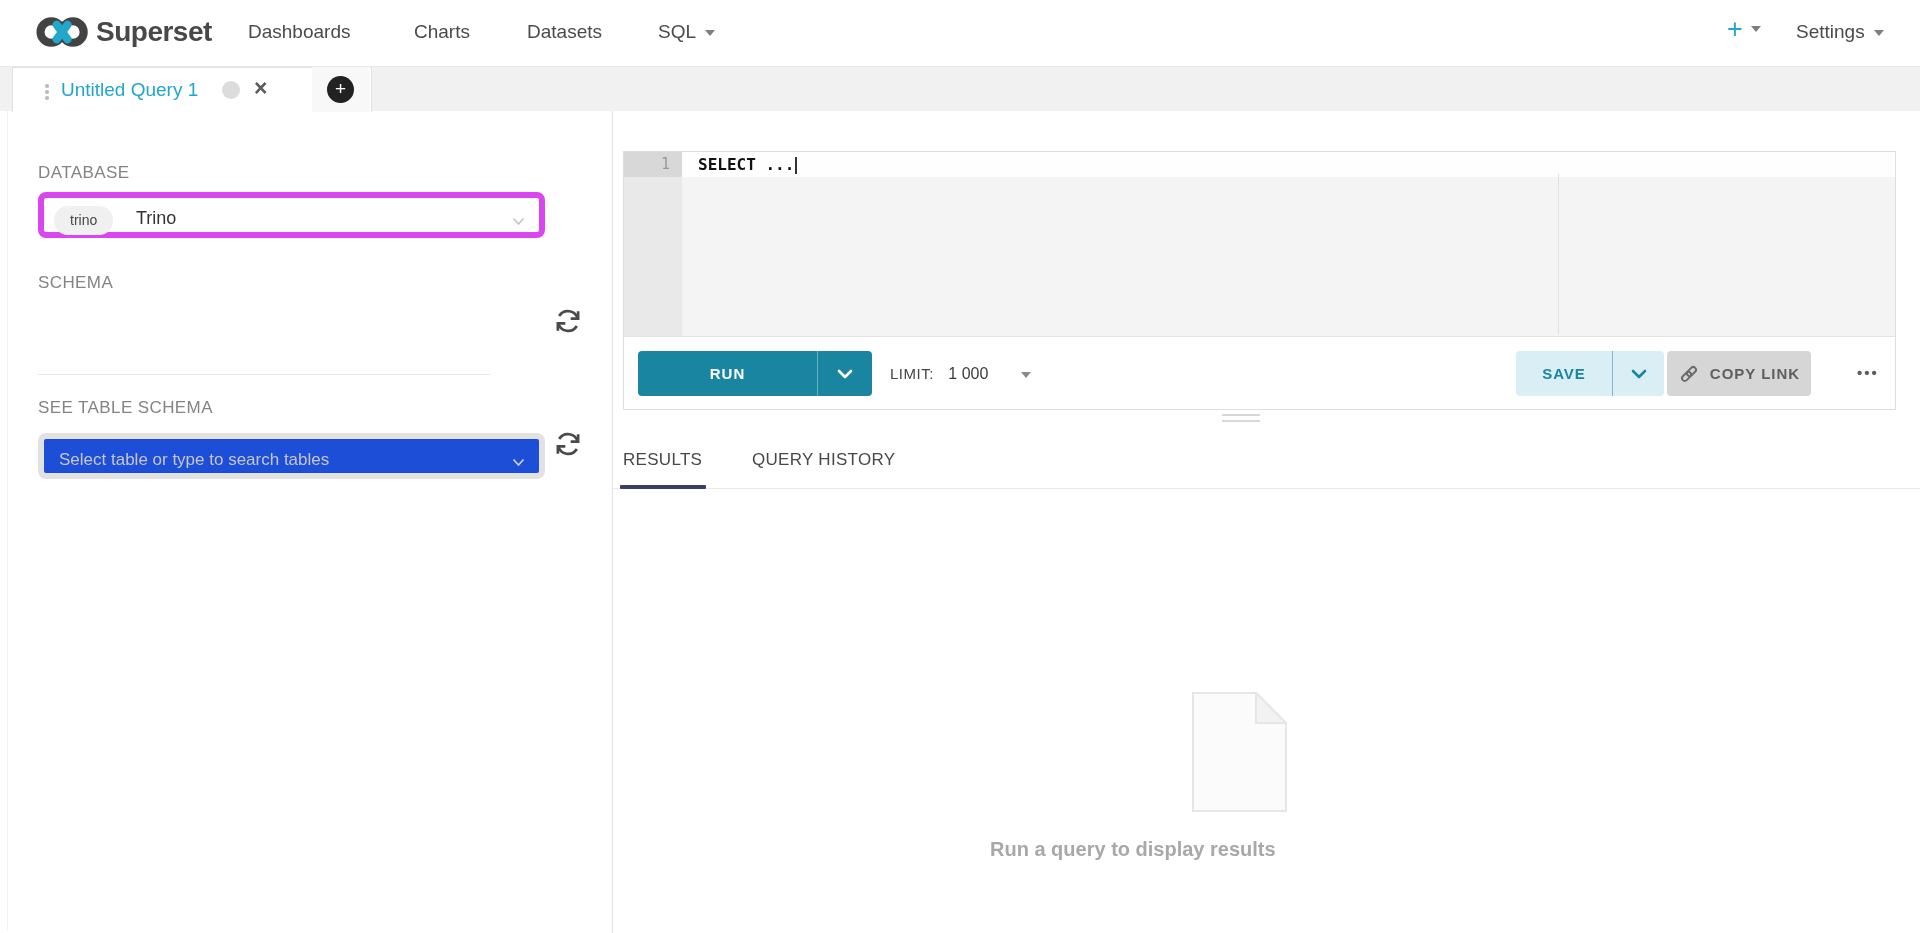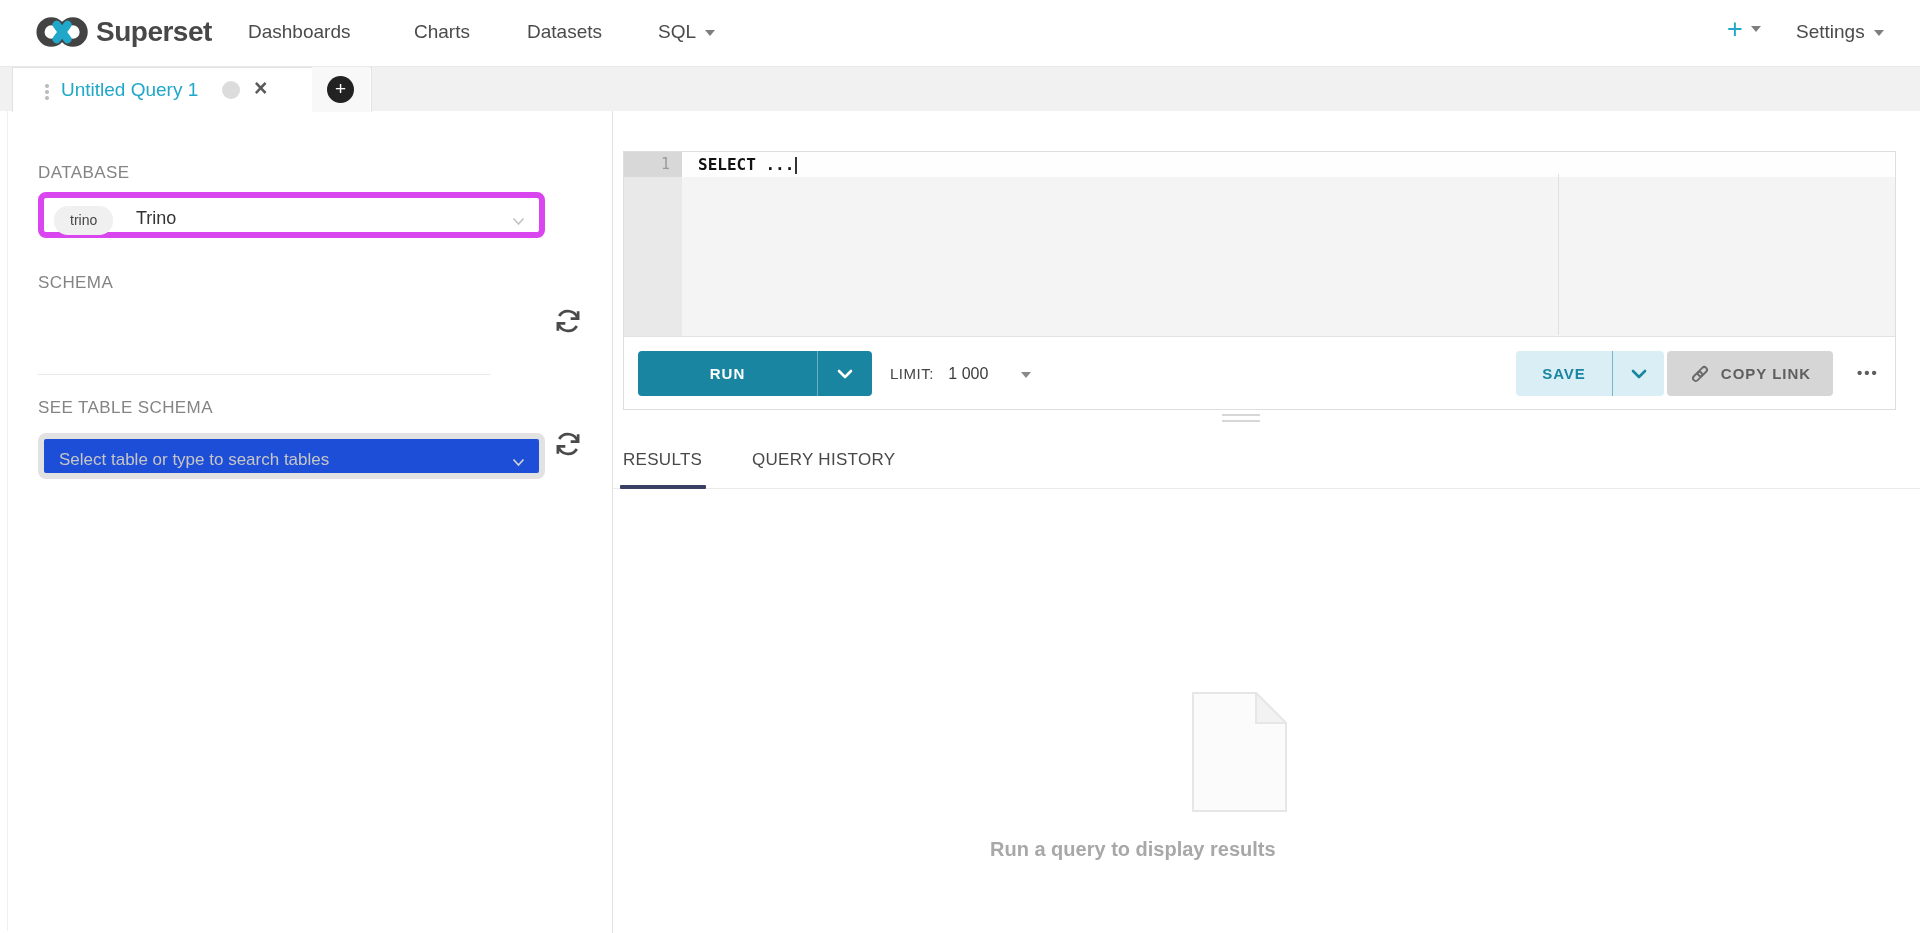--- a/index.html
+++ b/index.html
@@ -57,21 +57,21 @@
   #run-btn { left:14px; width:234px; background:var(--primary-dark,#1A85A0); }
   #run-main { width:179px; color:#fff; font-size:15px; font-weight:bold; letter-spacing:1px; text-align:center; line-height:45px; }
   #run-caret { width:55px; border-left:1px solid rgba(255,255,255,0.35); display:flex; align-items:center; justify-content:center; }
   #limit-group { left:266px; top:14px; height:45px; line-height:45px; cursor:pointer; white-space:nowrap; }
   #limit-label { font-size:15px; color:#454545; letter-spacing:0.5px; }
   #limit-value { font-size:16px; color:#3c3c3c; margin-left:10px; }
   #limit-caret { display:inline-block; width:0; height:0; border-left:5px solid transparent; border-right:5px solid transparent; border-top:6px solid #8a8a8a; margin-left:28px; vertical-align:middle; }
   #save-btn { left:868px; width:148px; background:var(--save-bg,#D9EEF5);margin-left:24px; }
   #save-main { width:96px; color:var(--primary-dark,#1A85A0); font-size:15px; font-weight:bold; letter-spacing:1px; text-align:center; line-height:45px; }
   #save-caret { width:52px; border-left:1px solid #7fb6c6; display:flex; align-items:center; justify-content:center; }
-  #copy-btn { left:1043px; width:166px; background:var(--copy-bg,#D6D6D6); display:flex; align-items:center; justify-content:center; gap:10px; }
+  #copy-btn { left:1043px; width:144px; background:var(--copy-bg,#D6D6D6); display:flex; align-items:center; justify-content:center; gap:10px; }
   #copy-label { color:#5f5f5f; font-size:15px; font-weight:bold; letter-spacing:1px; }
   #more-dots { left:1222px; top:14px; width:44px; height:45px; line-height:43px; text-align:center; font-size:15px; font-weight:bold; color:#5d5d5d; letter-spacing:2px; cursor:pointer; }
 
   
   .split-line { left:1222px; width:38px; height:2px; background:#d7d7d7; }
 
   
   .res-tab { top:450px; font-size:17px; color:#484848; letter-spacing:0.3px; cursor:pointer; }
   #results-tab { left:623px; }
   #history-tab { left:752px; }

